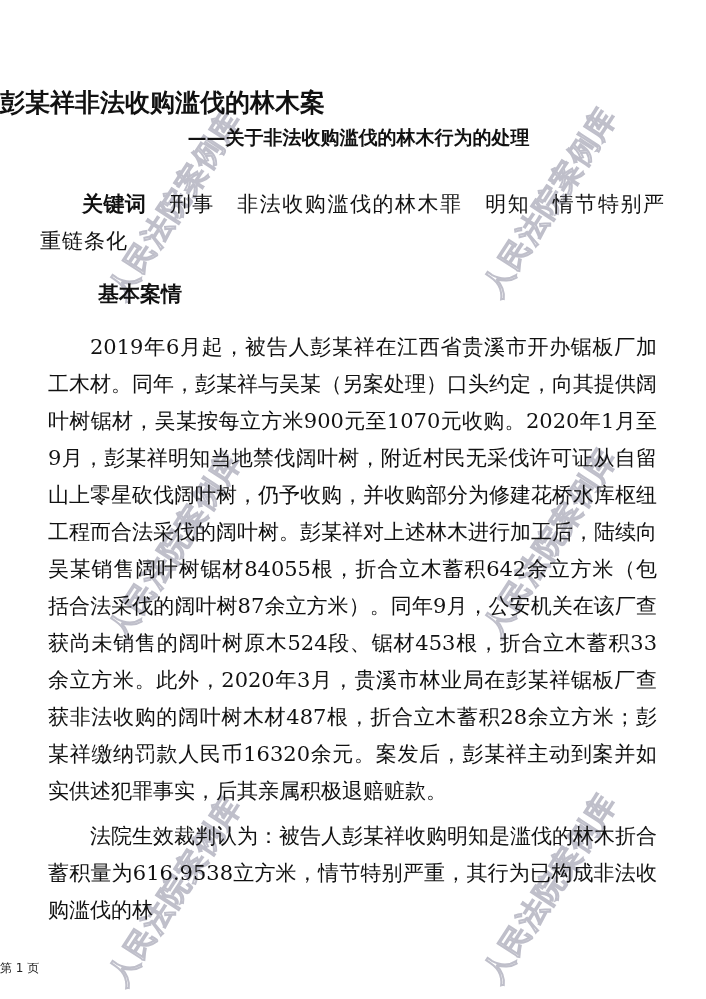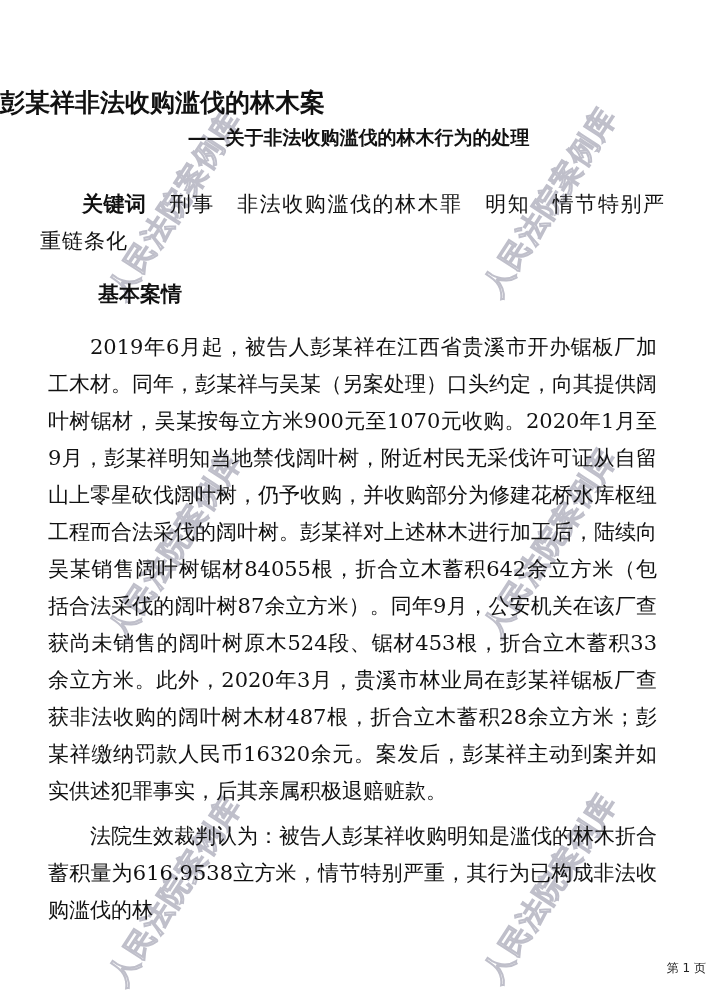--- a/index.html
+++ b/index.html
@@ -98,21 +98,21 @@
   .para {
     margin: 8px;
     text-indent: 42px;
     word-break: break-all;
   }
   .footer {
     position: absolute;
     left: 0;
     right: 0;
     bottom: 22px;
-    text-align: right;
+    text-align: left;
     font-size: 12px;
     color: #222222;
     font-family: "DejaVu Sans", sans-serif;
   }
 </style>
 </head>
 <body>
 
 <div class="page">
 

